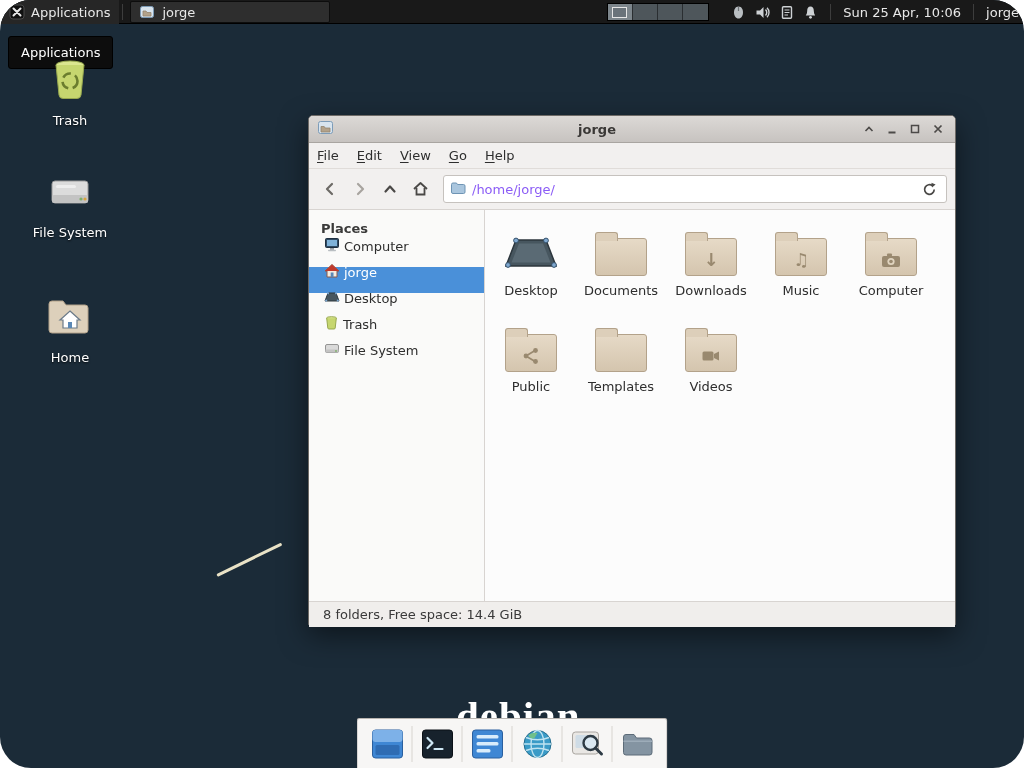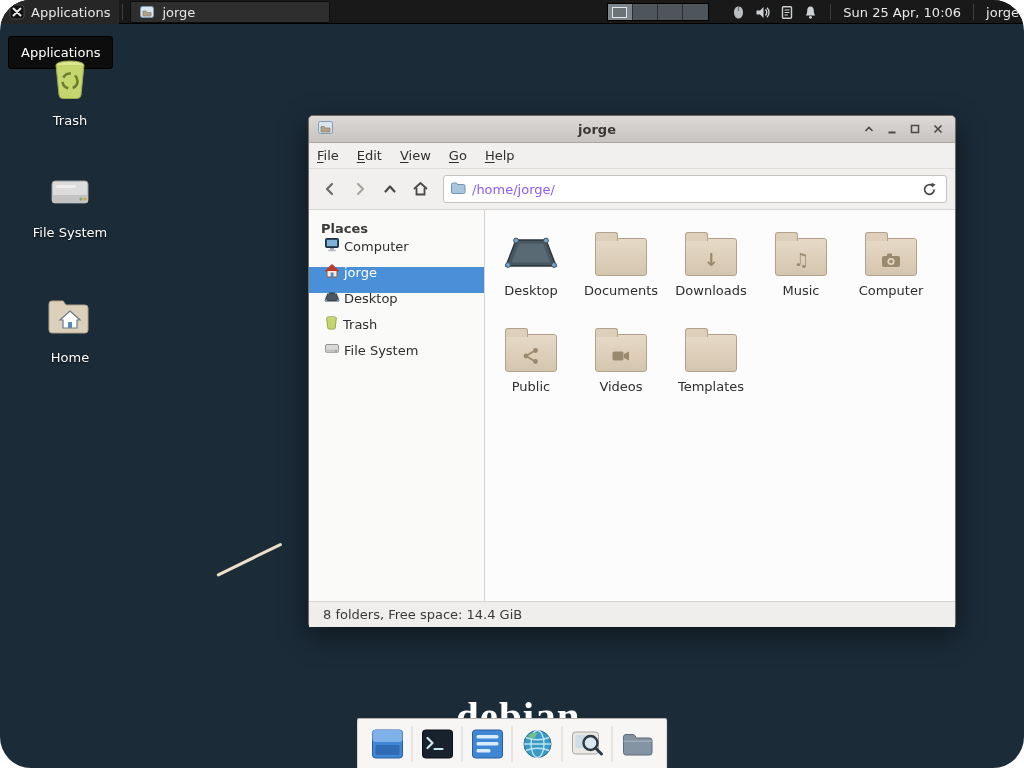--- a/index.html
+++ b/index.html
@@ -400,37 +400,37 @@
                     <circle cx="13.5" cy="14.5" r="2.4" fill="#99896f"></circle>
                   </svg>
           </span>
               </span>
             </span>
           <span class="flabel">Public</span>
         </div>
 
         <div class="fitem">
           <span class="ficon">
+              <span class="folder"></span>
+            </span>
+          <span class="flabel">Templates</span>
+        </div>
+
+        <div class="fitem">
+          <span class="ficon">
               <span class="folder">
                 <span class="emblem">
             <svg width="19" height="14">
                     <rect x="1" y="2.5" width="11" height="9" rx="1.5" fill="#99896f"></rect>
                     <polygon points="12.5,5 17.5,2.5 17.5,11.5 12.5,9" fill="#99896f"></polygon>
                   </svg>
           </span>
               </span>
             </span>
           <span class="flabel">Videos</span>
-        </div>
-
-        <div class="fitem">
-          <span class="ficon">
-              <span class="folder"></span>
-            </span>
-          <span class="flabel">Templates</span>
         </div>
 
       </div>
     </div>
 
     <div class="statusbar">
       <span>8 folders, Free space: 14.4 GiB</span>
     </div>
   </div>
 

